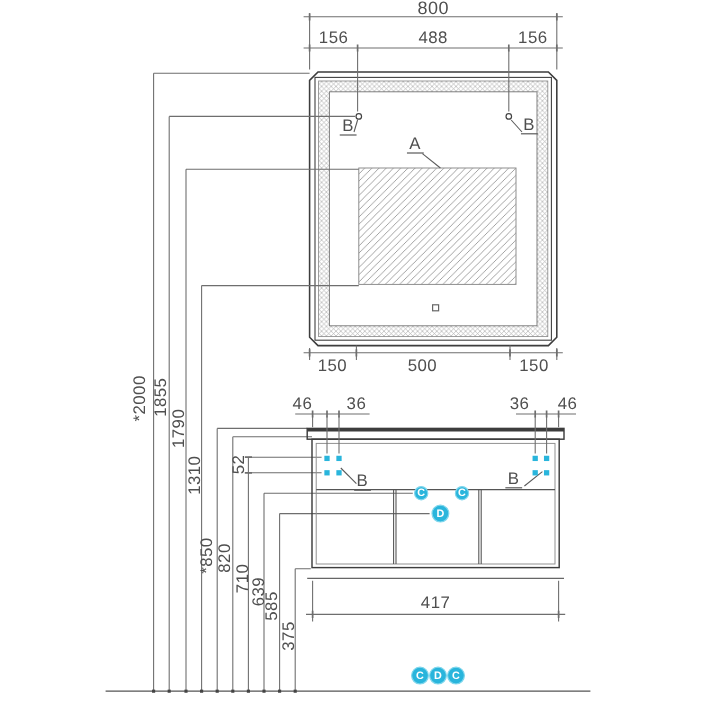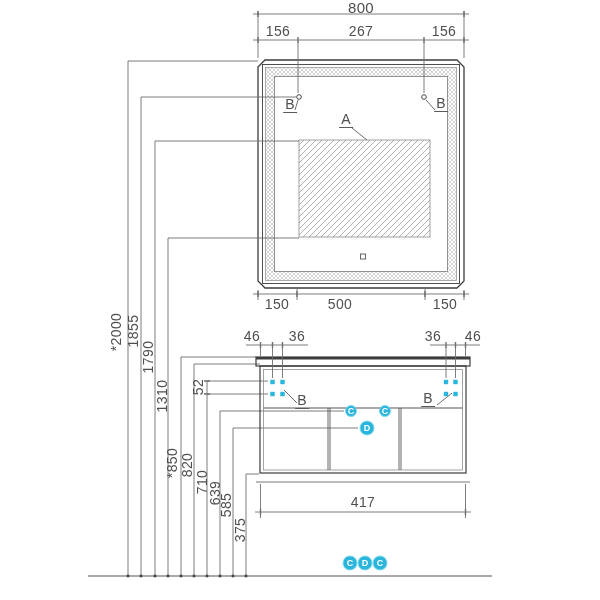--- a/index.html
+++ b/index.html
@@ -127,29 +127,29 @@
 
   <g fill="#29b5dc" stroke="#7fd6ec" stroke-width="1">
     <circle cx="350" cy="563" r="7"></circle>
     <circle cx="365" cy="563" r="7"></circle>
     <circle cx="380" cy="563" r="7"></circle>
   </g>
 </svg>
 
 <div class="t big" style="left:361px;top:7px">800</div>
 <div class="t" style="left:278px;top:31px">156</div>
-<div class="t" style="left:361px;top:31px">267</div>
+<div class="t" style="left:361px;top:31px">488</div>
 <div class="t" style="left:444px;top:31px">156</div>
 
 <div class="t u" style="left:290px;top:105px">B</div>
 <div class="t u" style="left:441px;top:104px">B</div>
 <div class="t u" style="left:346px;top:120px">A</div>
 
 <div class="t" style="left:277px;top:304px">150</div>
-<div class="t" style="left:340px;top:304px">500</div>
+<div class="t" style="left:352px;top:304px">500</div>
 <div class="t" style="left:445px;top:304px">150</div>
 
 <div class="t r" style="left:116px;top:332px">*2000</div>
 <div class="t r" style="left:133px;top:331px">1855</div>
 <div class="t r" style="left:148px;top:357px">1790</div>
 <div class="t r" style="left:162px;top:396px">1310</div>
 
 <div class="t r" style="left:172px;top:463px">*850</div>
 <div class="t r" style="left:187px;top:465px">820</div>
 <div class="t r" style="left:202px;top:482px">710</div>

